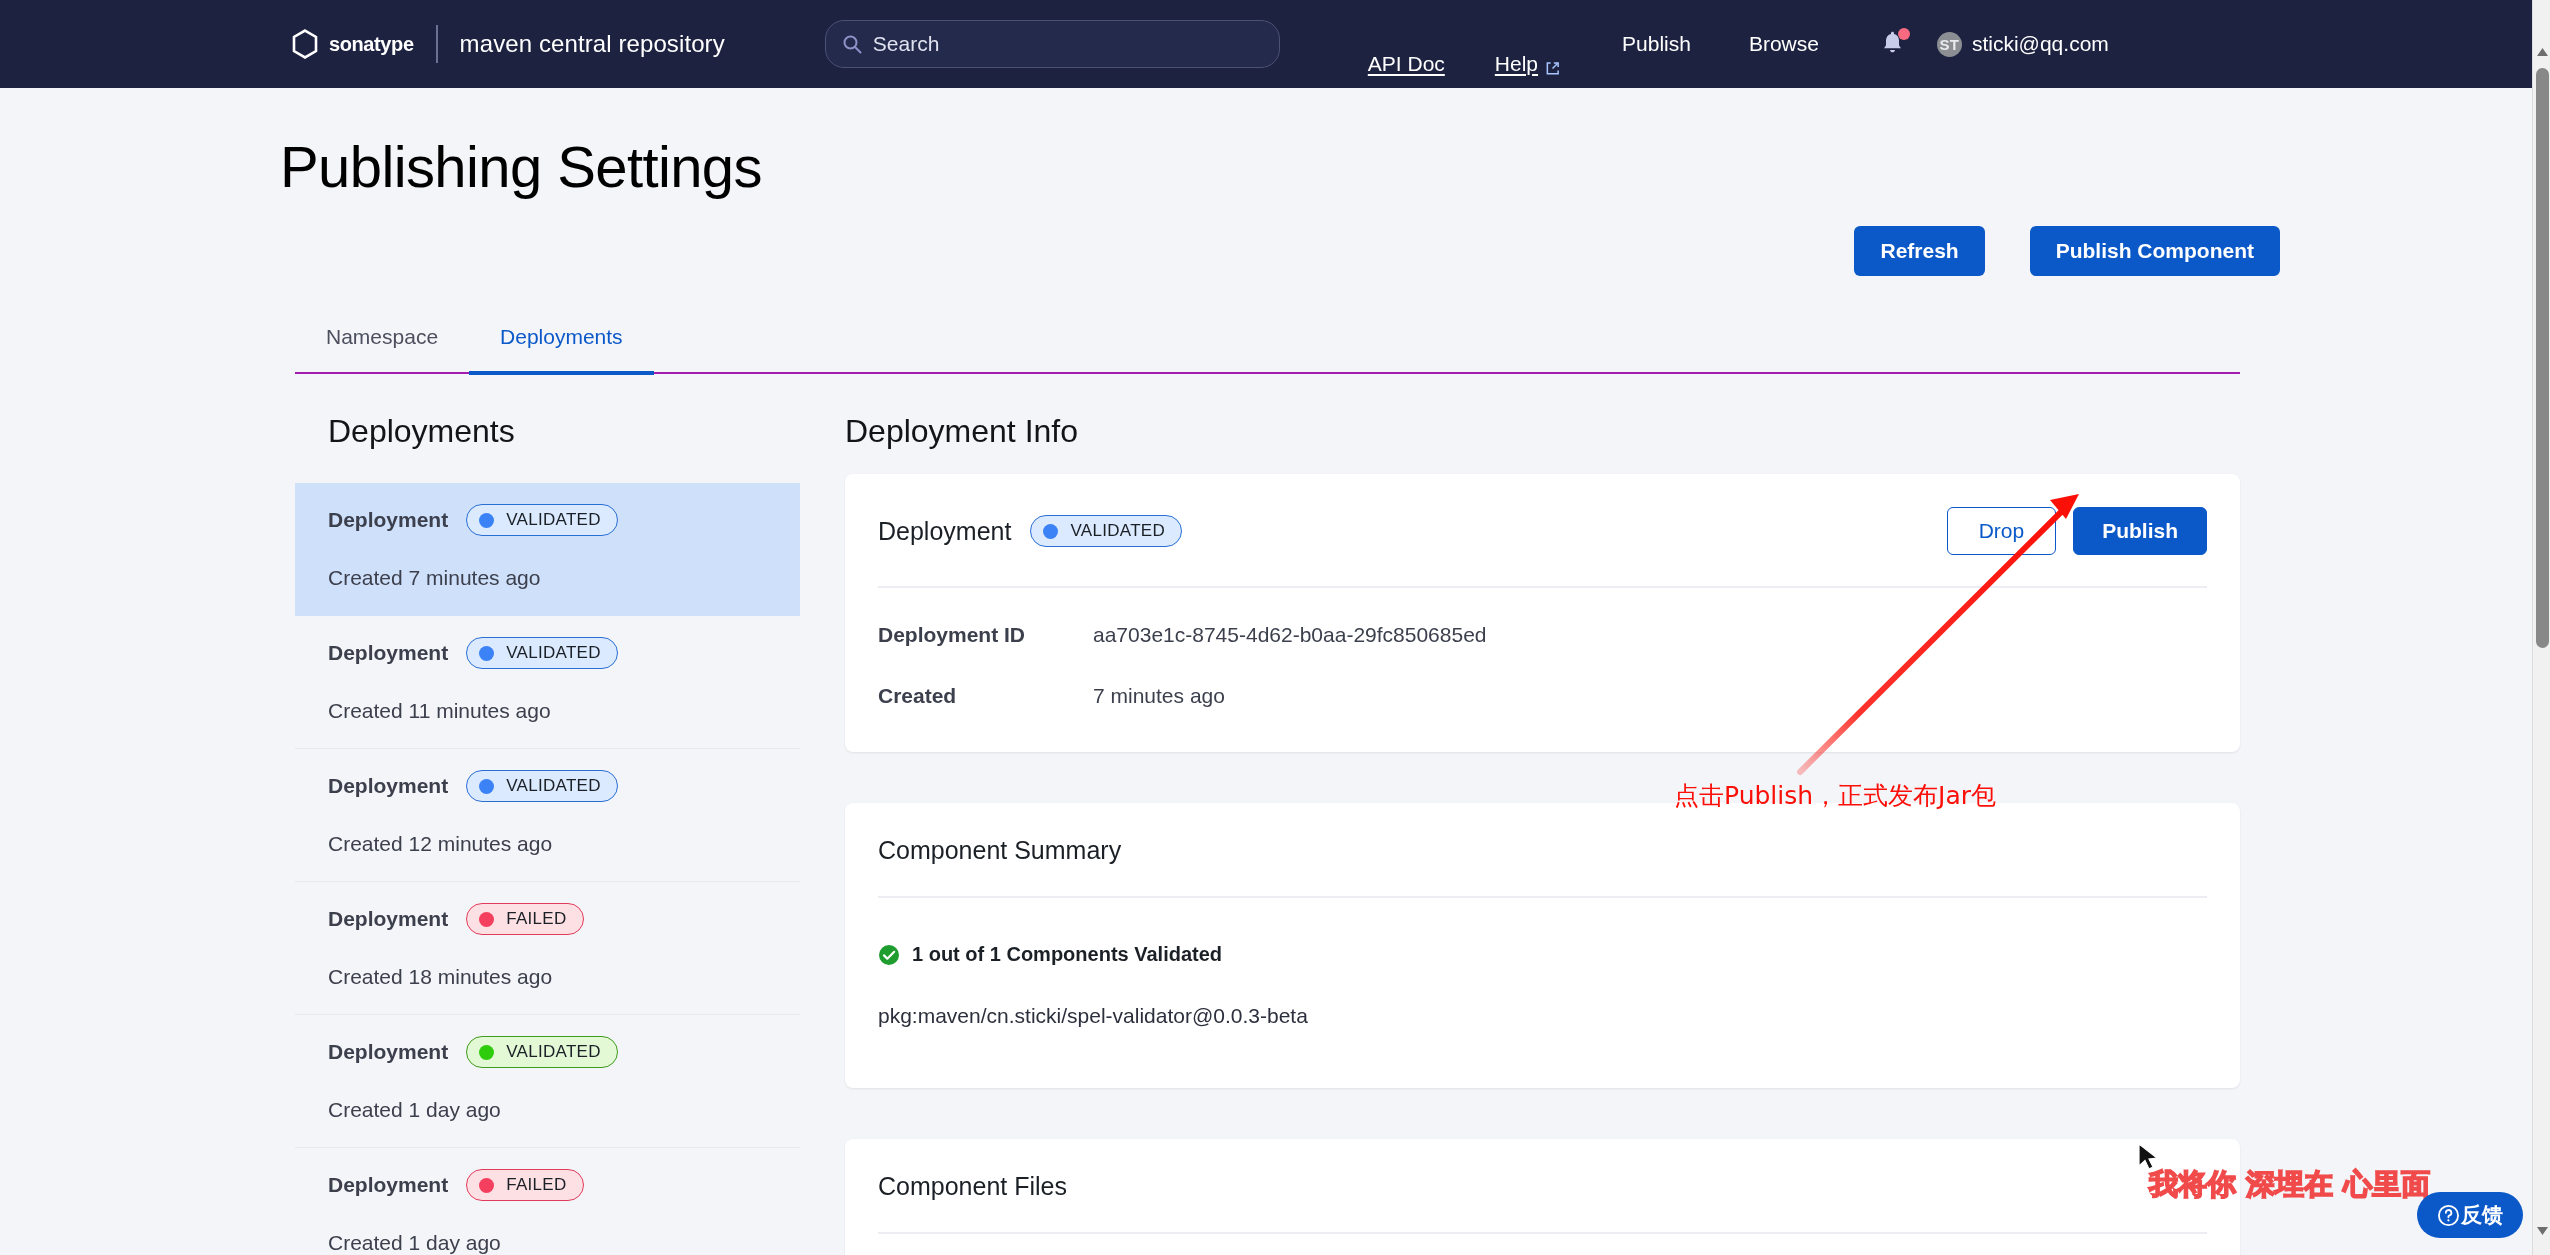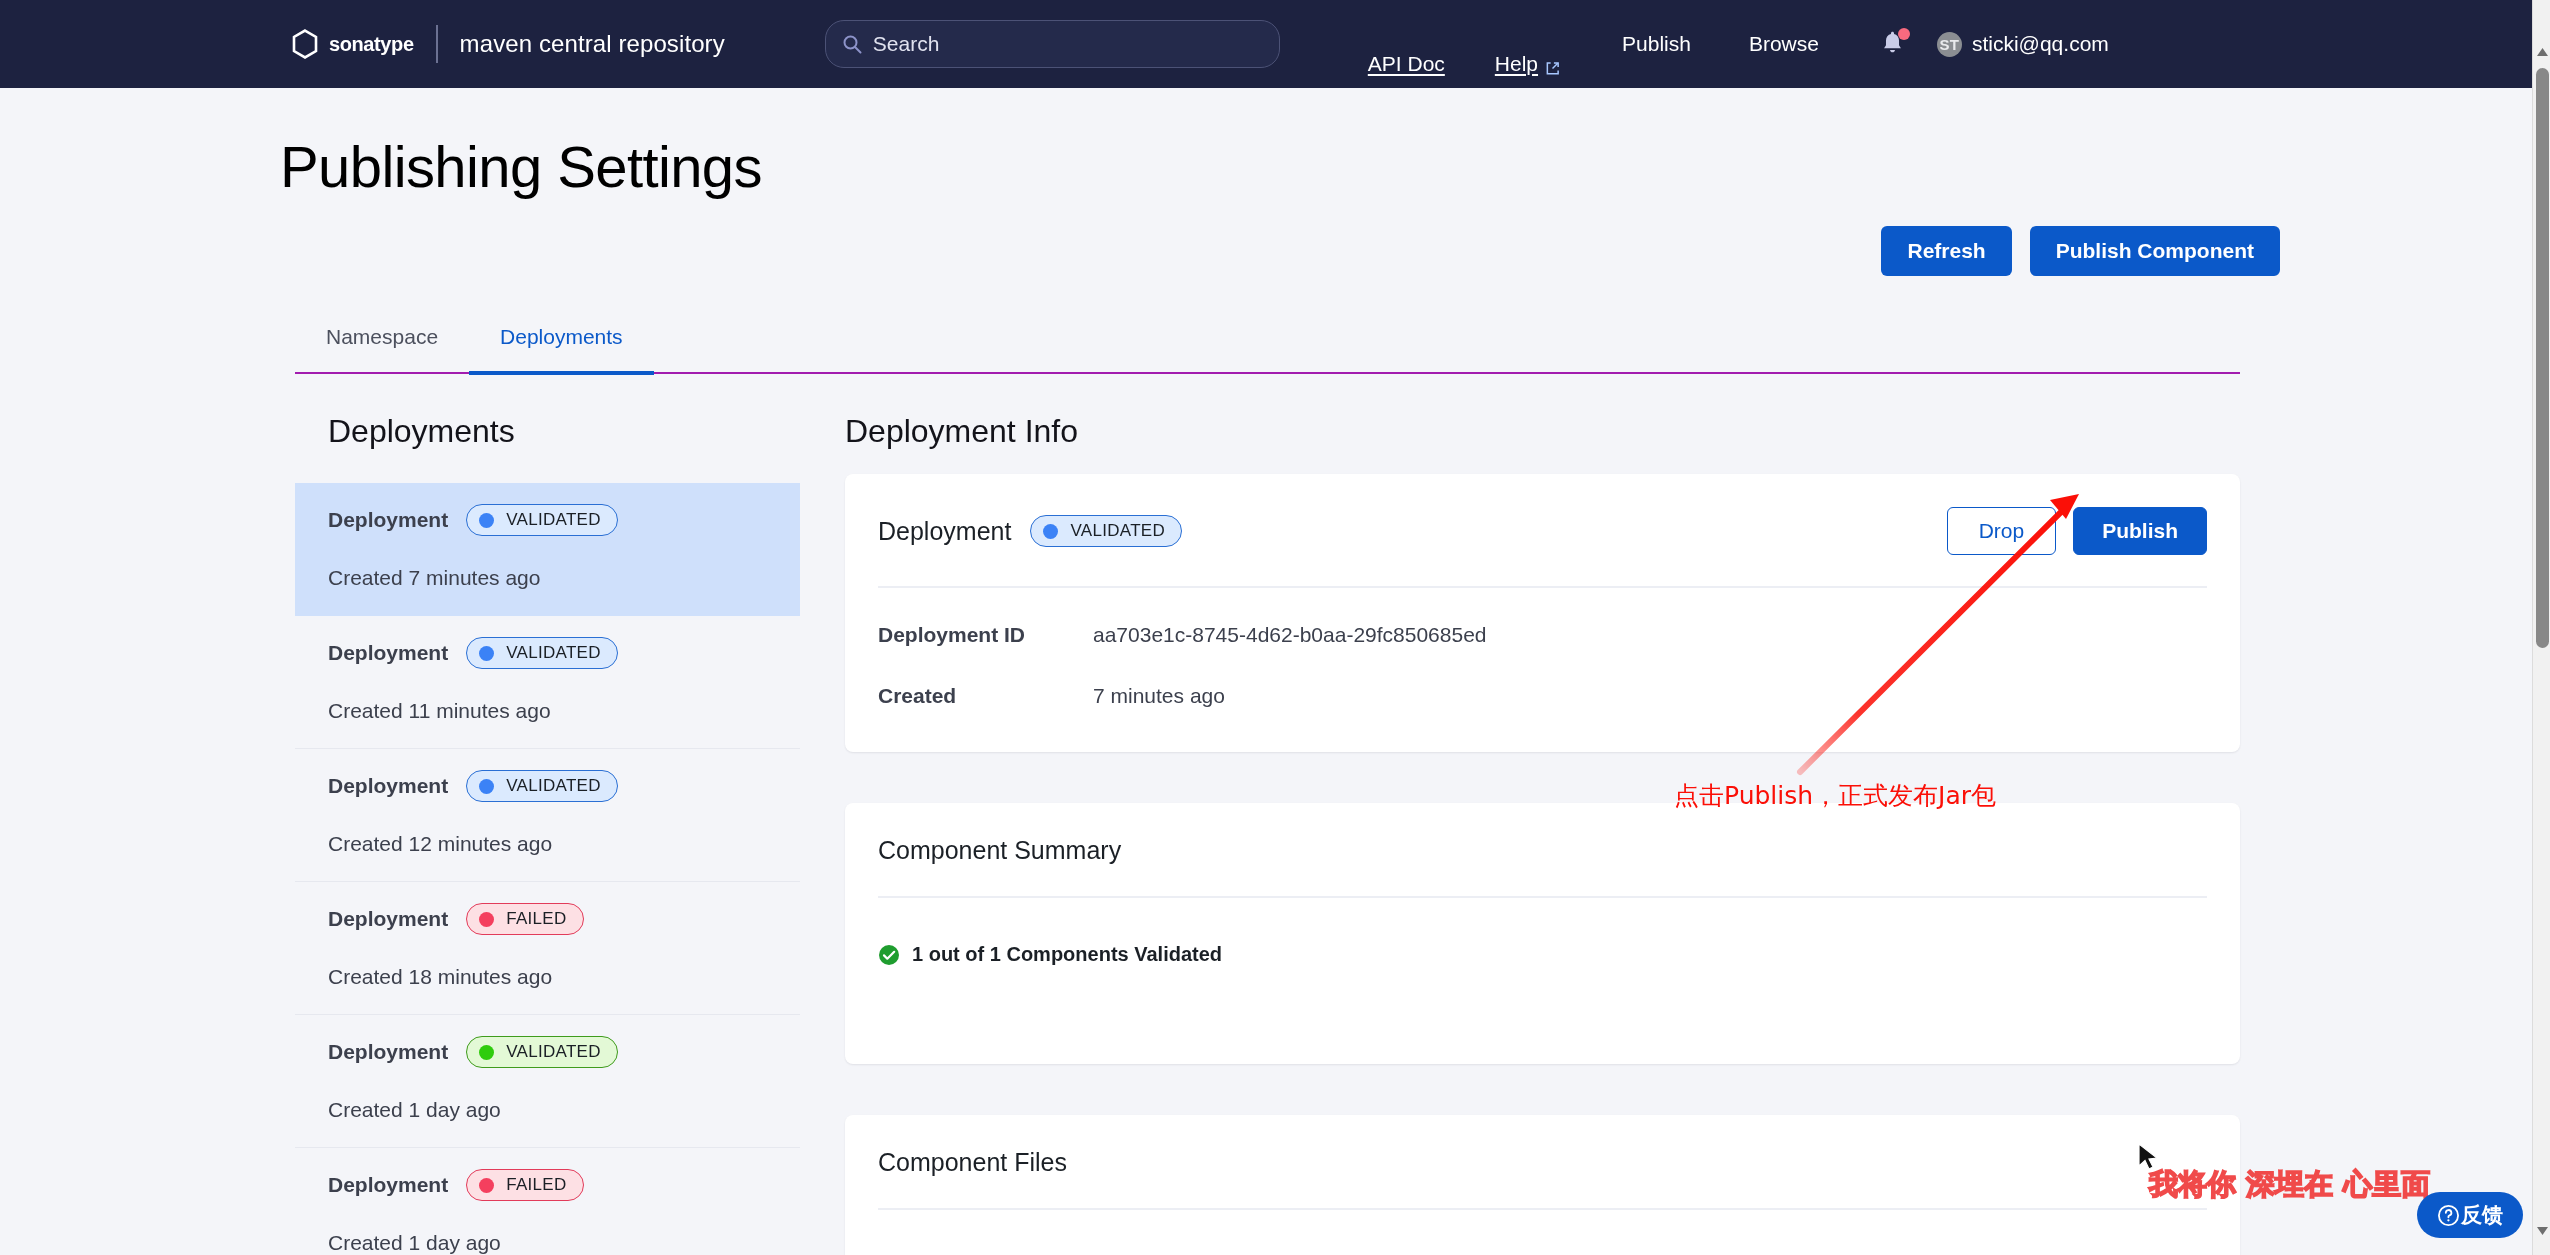--- a/index.html
+++ b/index.html
@@ -64,21 +64,21 @@
   
   #page {
     position: absolute; left: 0; top: 88px; width: 2535px; height: 1167px;
   }
   #page-title {
     position: absolute; left: 280px; top: 45px;
     font-size: 58px; font-weight: 400; color: #000000; letter-spacing: -0.6px;
   }
   #header-actions {
     position: absolute; right: 255px; top: 138px;
-    display: flex; gap: 18px;
+    display: flex; gap: 45px;
   }
   .btn-primary {
     background: #0b59c9; color: #ffffff; border: none; border-radius: 6px;
     font-family: inherit; font-size: 21px; font-weight: 700;
     padding: 0 26px; height: 50px; cursor: pointer; white-space: nowrap;
   }
   
   #tabs {
     position: absolute; left: 295px; top: 237px; width: 1945px;
     border-bottom: 2px solid #a21caf; display: flex; gap: 0;
@@ -375,20 +375,21 @@
       <div id="summary-body">
         <div id="validated-line">
           <span id="check-icon">
             <svg viewBox="0 0 22 22" width="22" height="22">
               <circle cx="11" cy="11" r="10" fill="#1f9d2f"></circle>
               <path d="M6 11.4l3.3 3.3L16.2 7.8" stroke="#ffffff" stroke-width="2.2" fill="none" stroke-linecap="round" stroke-linejoin="round"></path>
             </svg>
           </span>
           <span id="validated-text">1 out of 1 Components Validated</span>
         </div>
+        <div id="purl-text">pkg:maven/cn.sticki/spel-validator@0.0.3-beta</div>
       </div>
     </div>
 
     <div id="files-card" class="card">
       <div class="card-head">
         <span class="card-head-title">Component Files</span>
       </div>
       <div id="files-body">
         
       </div>

